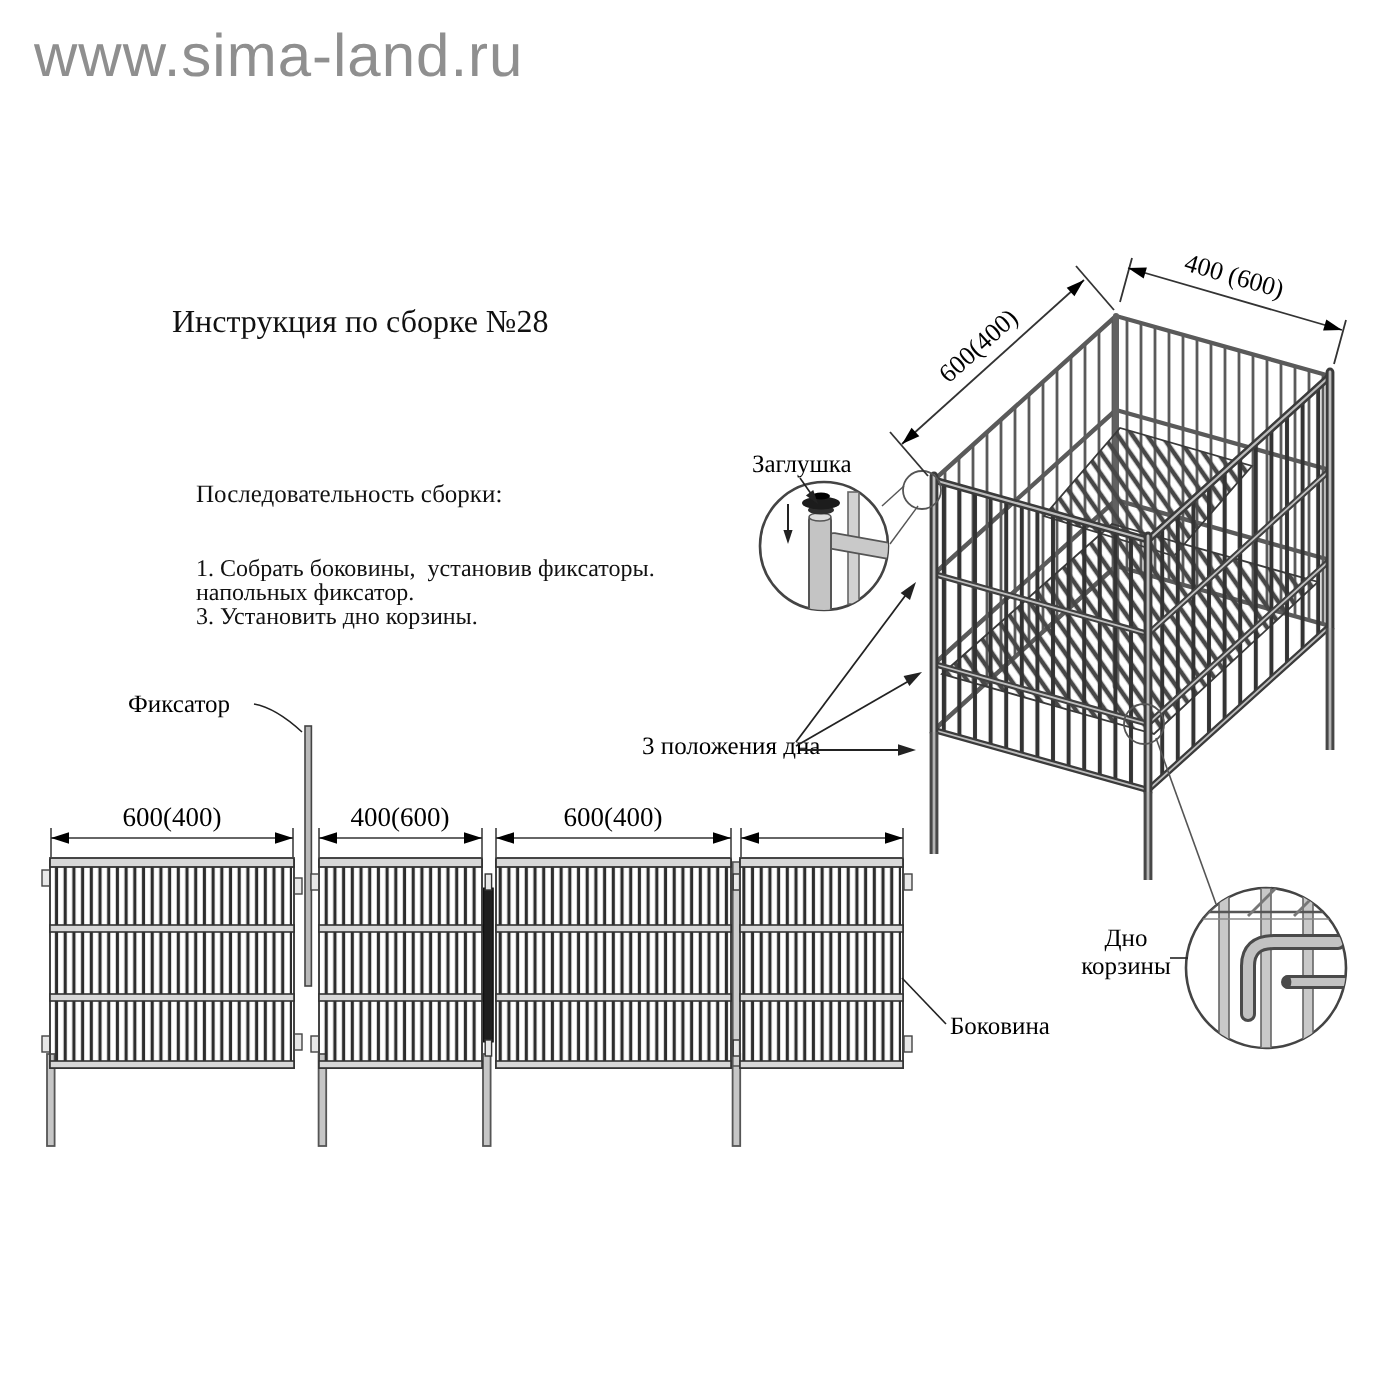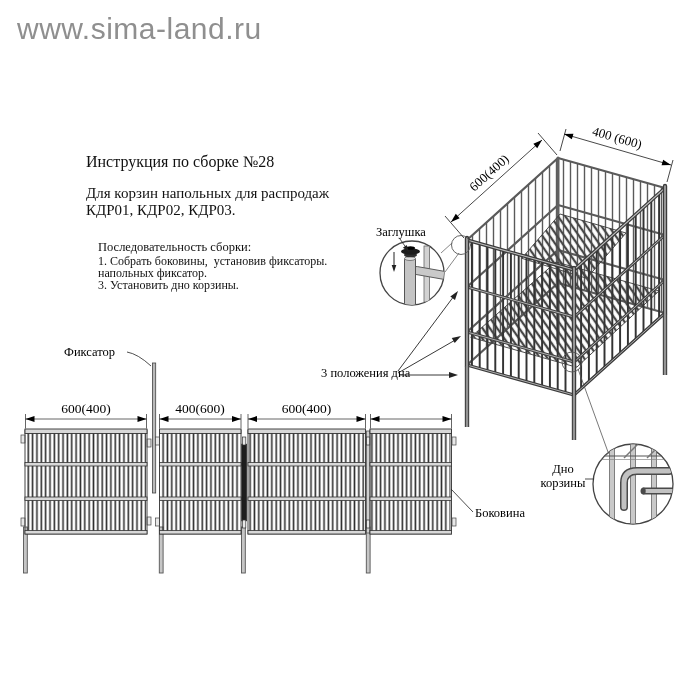--- a/index.html
+++ b/index.html
@@ -5,41 +5,37 @@
   html,body{margin:0;padding:0;background:#fff;}
   .canvas{position:relative;width:700px;height:700px;background:#ffffff;overflow:hidden;
           font-family:"Liberation Serif",serif;color:#111;}
   .watermark{position:absolute;left:17px;top:12px;font-family:"Liberation Sans",sans-serif;
              font-size:30px;color:#8f8f8f;letter-spacing:0.5px;text-align:center;}
   .header{position:absolute;left:86px;top:141px;width:345px;text-align:left;margin-top:12px;}
   .title{font-size:16px;}
   .subtitle{margin-top:14px;font-size:15px;line-height:17px;}
   .steps{position:absolute;left:98px;top:240px;}
   .steps-heading{font-size:12.5px;}
-  .steps-lines{margin-top:0;font-size:12px;line-height:12.2px;}
+  .steps-lines{margin-top:23px;font-size:12px;line-height:12.2px;}
   .step-line{white-space:pre;}
   svg.drawing{position:absolute;left:0;top:0;}
   svg text{font-family:"Liberation Serif",serif;fill:#000;}
   .lbl{font-size:12.5px;}
   .dim{font-size:13.5px;}
   .dimb{font-size:13px;}
 </style>
 </head>
 <body>
 
 <div class="canvas">
 
   <div class="watermark">www.sima-land.ru</div>
 
   <div class="header">
     <div class="title">Инструкция по сборке №28</div>
-    <div class="subtitle">
-      <div>Для корзин напольных для распродаж</div>
-      <div>КДР01, КДР02, КДР03.</div>
-    </div>
   </div>
 
   <div class="steps">
     <div class="steps-heading">Последовательность сборки:</div>
     <div class="steps-lines">
       <div class="step-line">1. Собрать боковины,  установив фиксаторы.</div>
       <div class="step-line">напольных фиксатор.</div>
       <div class="step-line">3. Установить дно корзины.</div>
     </div>
   </div>

